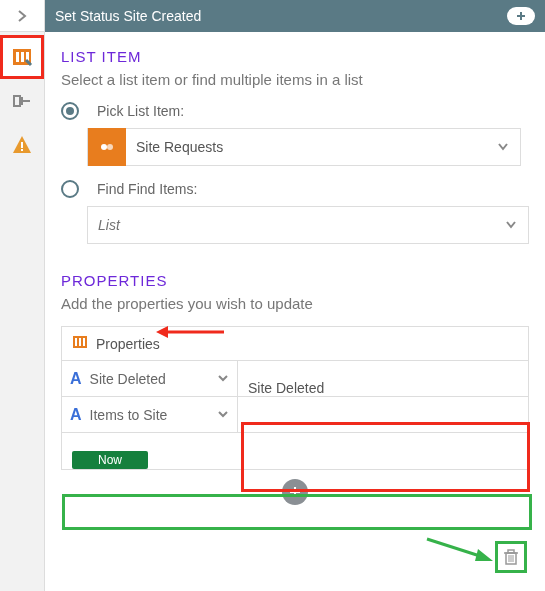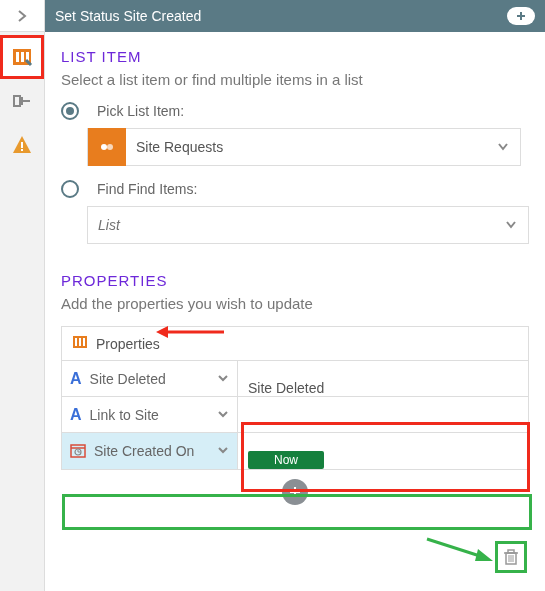--- a/index.html
+++ b/index.html
@@ -157,46 +157,31 @@
                 </svg></span>
           </div>
           <div class="prop-val">
             <span>Site Deleted</span>
           </div>
         </div>
 
         <div class="prop-row">
           <div class="prop-key">
             <span class="a-icon">A</span>
-            <span>Link to Site</span>
+            <span>Items to Site</span>
             <span class="chev"><svg width="12" height="12" viewBox="0 0 12 12">
                   <path d="M2 4 L6 8 L10 4" fill="none" stroke="#888" stroke-width="2"></path>
                 </svg></span>
           </div>
           <div class="prop-val">
             <span></span>
           </div>
         </div>
 
         <div class="prop-row sel">
-          <div class="prop-key">
-            <span class="cal-icon">
-              <svg width="16" height="16" viewBox="0 0 16 16">
-                  <rect x="1" y="3" width="14" height="12" fill="none" stroke="#d84c3a" stroke-width="1.5"></rect>
-                  <line x1="1" y1="6" x2="15" y2="6" stroke="#d84c3a" stroke-width="1.5"></line>
-                  <circle cx="8" cy="10" r="3" fill="none" stroke="#888" stroke-width="1.2"></circle>
-                  <line x1="8" y1="10" x2="8" y2="8" stroke="#888"></line>
-                  <line x1="8" y1="10" x2="10" y2="10" stroke="#888"></line>
-                </svg>
-            </span>
-            <span>Site Created On</span>
-            <span class="chev"><svg width="12" height="12" viewBox="0 0 12 12">
-                  <path d="M2 4 L6 8 L10 4" fill="none" stroke="#888" stroke-width="2"></path>
-                </svg></span>
-          </div>
           <div class="prop-val">
             <span class="now-chip">Now</span>
           </div>
         </div>
       </div>
 
       <div class="add-row">
         <div class="add-btn">
           <svg width="16" height="16" viewBox="0 0 16 16">
               <line x1="8" y1="3" x2="8" y2="13" stroke="#fff" stroke-width="2"></line>

